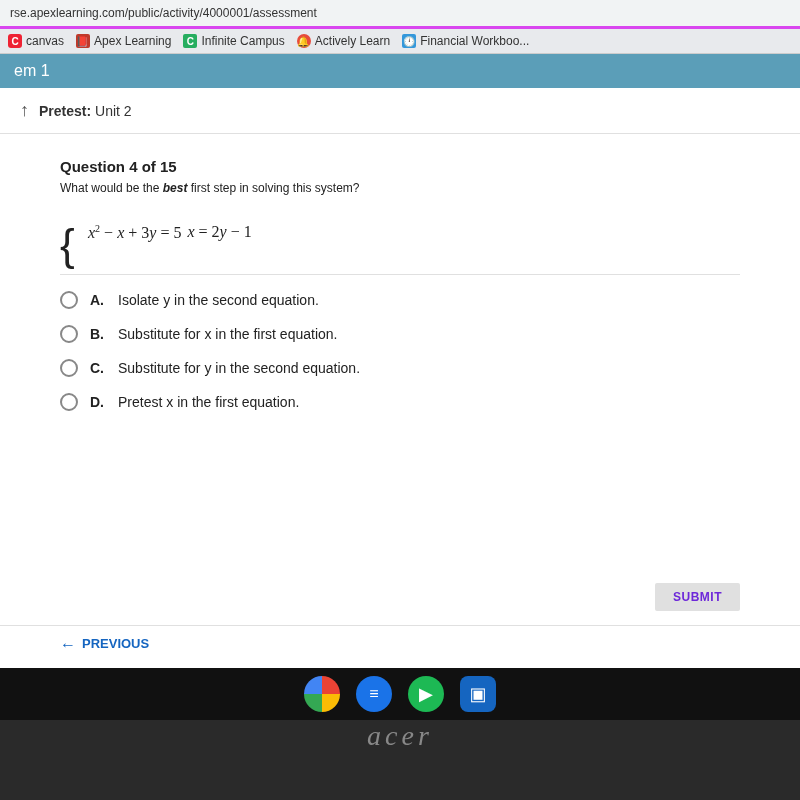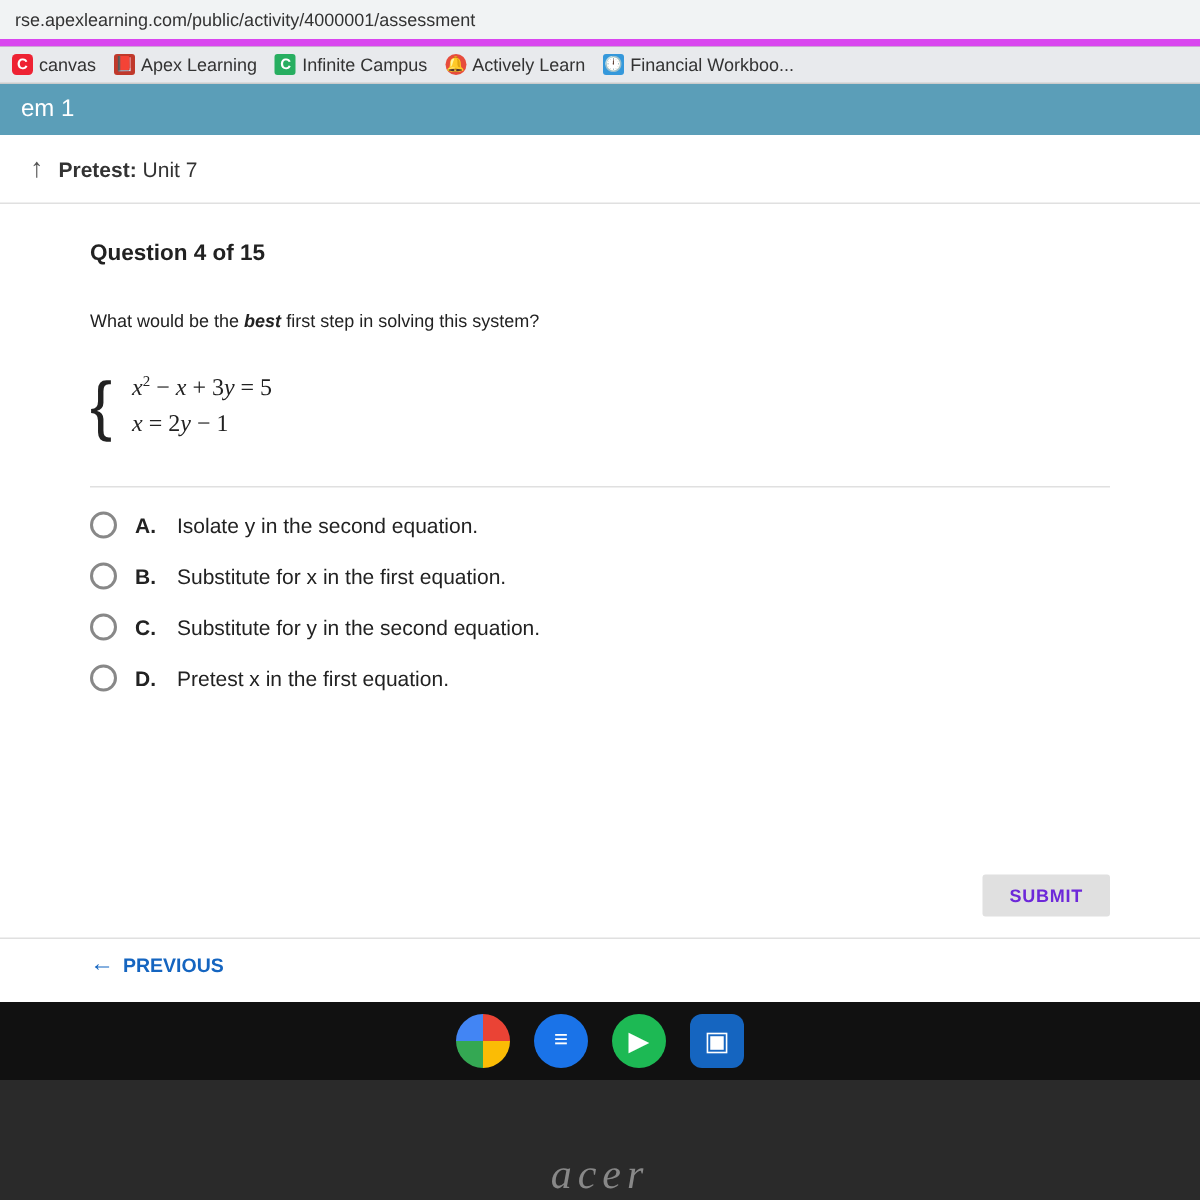--- a/index.html
+++ b/index.html
@@ -12,21 +12,21 @@
       display: flex;
       flex-direction: column;
     }
 
     
     .browser-bar {
       background: #f1f3f4;
       padding: 6px 10px;
       font-size: 12px;
       color: #333;
-      border-bottom: 5px solid #d946ef;
+      border-bottom: 3px solid #d946ef;
       white-space: nowrap;
       overflow: hidden;
       text-overflow: ellipsis;
     }
 
     .browser-tabs {
       background: #e8eaed;
       padding: 5px 8px;
       display: flex;
       align-items: center;
@@ -102,21 +102,21 @@
 
     .question-container {
       padding: 24px 60px;
       flex: 1;
     }
 
     .question-number {
       font-size: 15px;
       font-weight: bold;
       color: #222;
-      margin-bottom: 28px;
+      margin-bottom: 4px;
     }
 
     .question-text {
       font-size: 12px;
       color: #222;
       margin-bottom: 10px;
       line-height: 1.5;
     }
 
     .question-text em {
@@ -139,21 +139,21 @@
       top: 0;
       font-size: 44px;
       line-height: 1;
       color: #222;
       font-weight: 100;
     }
 
     .math-equations {
       padding-left: 8px;
       display: flex;
-      flex-direction: column;
+      flex-direction: row;
       gap: 6px;
     }
 
     .math-eq {
       font-family: 'Times New Roman', serif;
       font-size: 16px;
     }
 
     sup { font-size: 10px; }
 
@@ -256,21 +256,21 @@
     .taskbar-icon.chrome { background: conic-gradient(#ea4335 0 25%, #fbbc05 25% 50%, #34a853 50% 75%, #4285f4 75%); }
     .taskbar-icon.files { background: #1a73e8; color: white; font-size: 16px; }
     .taskbar-icon.play { background: #1db954; color: white; }
     .taskbar-icon.blue-box { background: #1565c0; color: white; border-radius: 8px; }
 
     
     .bottom-strip {
       background: #2a2a2a;
       height: 80px;
       display: flex;
-      align-items: flex-end;
+      align-items: flex-start;
       justify-content: center;
     }
 
     .acer-logo {
       color: #888;
       font-size: 28px;
       font-style: italic;
       font-family: 'Times New Roman', serif;
       letter-spacing: 4px;
     }
@@ -307,21 +307,21 @@
 
 <div class="page-header">
   <span>em 1</span>
 </div>
 
 <div class="main-content">
 
   <div class="pretest-header">
     <span class="pretest-icon">↑</span>
     <span class="pretest-label">
-      <strong>Pretest:</strong>&nbsp;<span>Unit 7</span>
+      <strong>Pretest:</strong>&nbsp;<span>Unit 2</span>
     </span>
   </div>
 
   <div class="question-container">
 
     <div class="question-number">Question 4 of 15</div>
 
     <div class="question-text">
       What would be the <em>best</em> first step in solving this system?
     </div>

